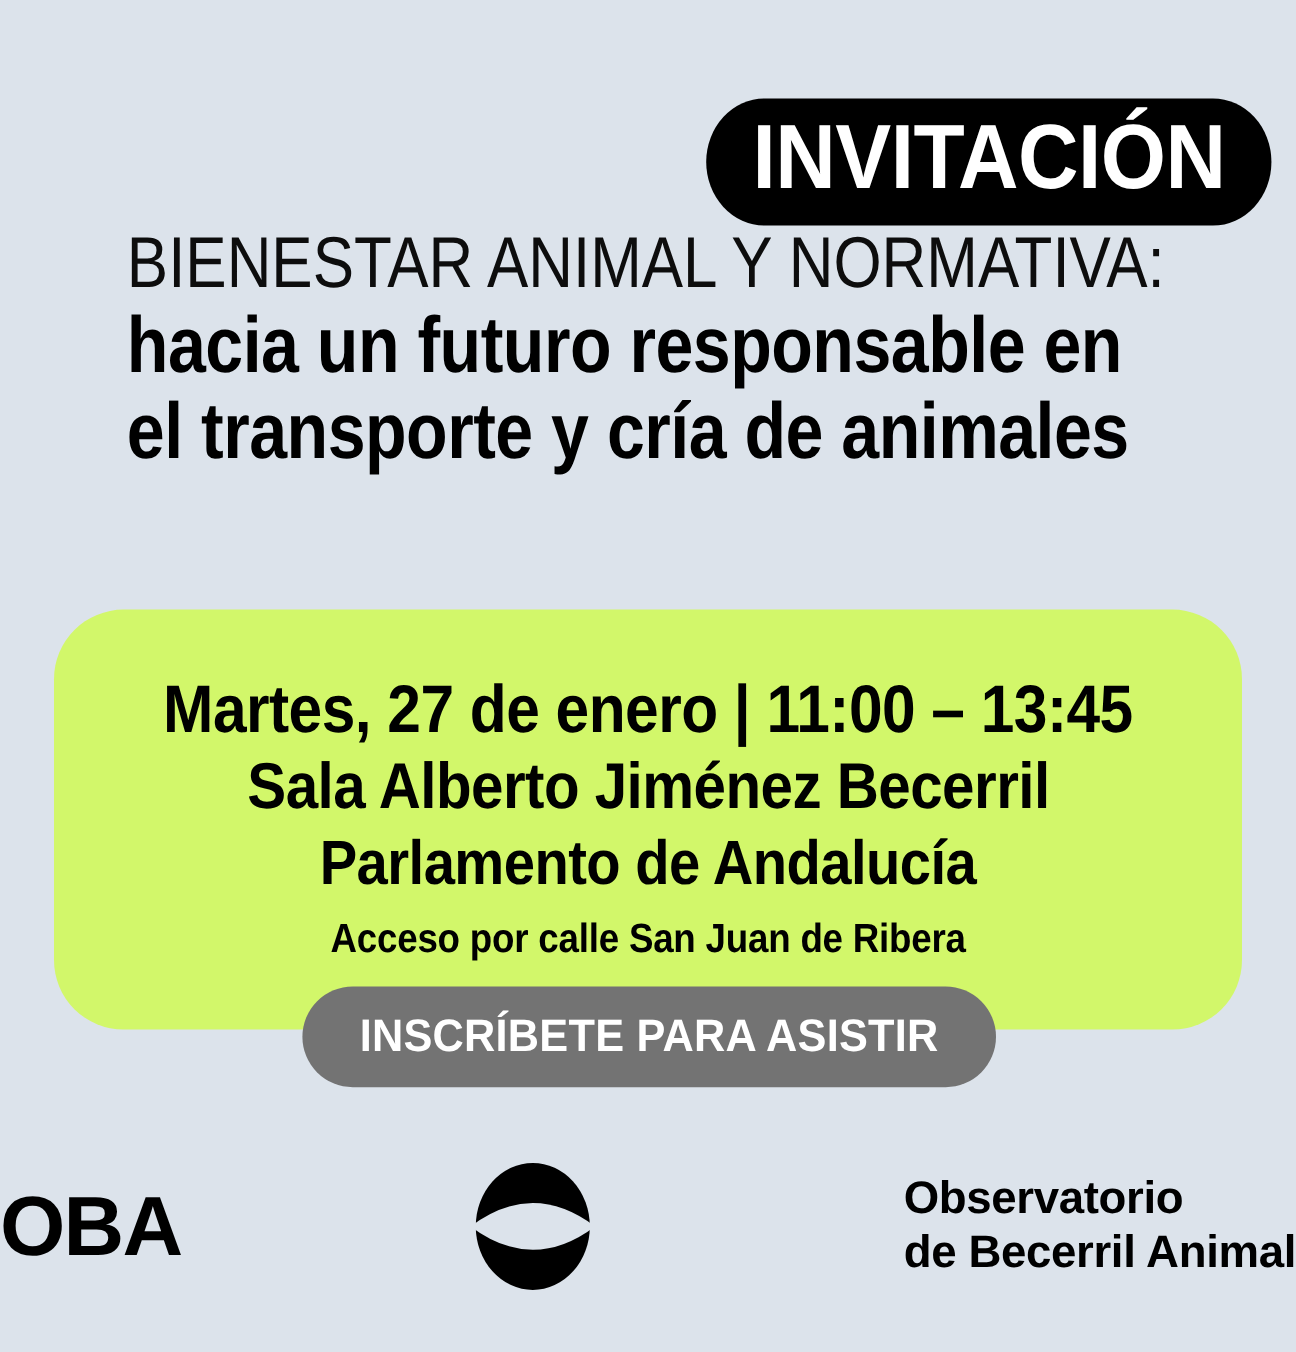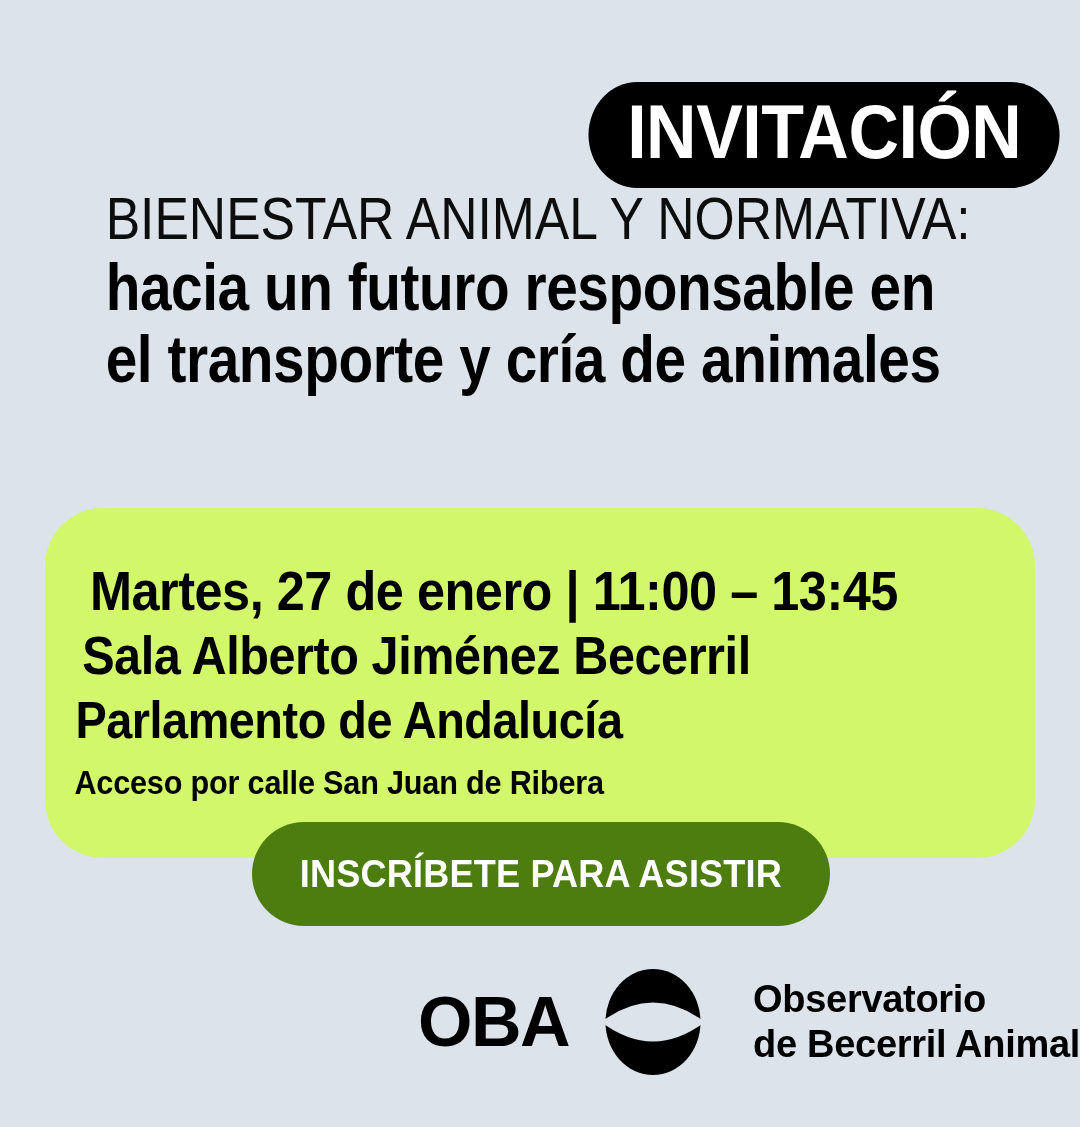--- a/index.html
+++ b/index.html
@@ -81,21 +81,21 @@
     position: absolute;
     left: 45px;
     top: 508px;
     width: 990px;
     height: 350px;
     background: #d2f76a;
     border-radius: 58px;
     box-sizing: border-box;
     display: flex;
     flex-direction: column;
-    align-items: flex-start;
+    align-items: center;
     justify-content: flex-start;
     padding-top: 52px;
   }
   .gc-line {
     display: block;
     text-align: center;
     white-space: nowrap;
     color: #000000;
     transform: scaleX(0.9);
     transform-origin: center;
@@ -127,22 +127,22 @@
     letter-spacing: -0.2px;
     margin-top: 14px;
   }
 
   
   .cta {
     position: absolute;
     left: 252px;
     top: 822px;
     width: 578px;
-    height: 104px;
-    background: #4d7c0f;
+    height: 84px;
+    background: #737373;
     border: none;
     border-radius: 999px;
     color: #ffffff;
     font-size: 38px;
     font-weight: 800;
     letter-spacing: 0.2px;
     font-family: "Liberation Sans", sans-serif;
     cursor: pointer;
     display: flex;
     align-items: center;
@@ -157,21 +157,21 @@
   }
 
   
   .logo-lockup {
     position: absolute;
     left: 0;
     right: 0;
     top: 968px;
     display: flex;
     align-items: center;
-    justify-content: flex-end;
+    justify-content: space-between;
     gap: 30px;
   }
   .logo-wordmark {
     font-size: 70px;
     font-weight: 800;
     letter-spacing: -1.5px;
     color: #000000;
     line-height: 1;
   }
   .logo-mark {

